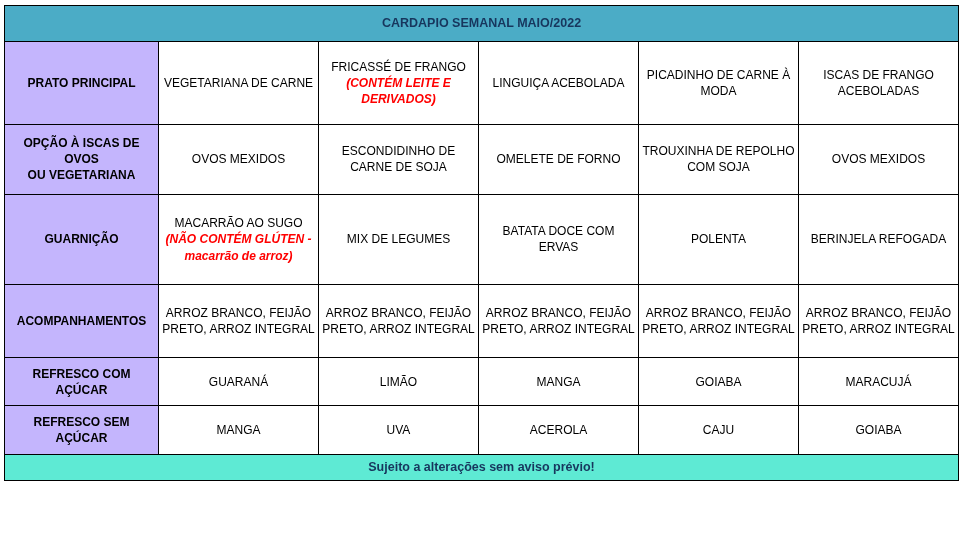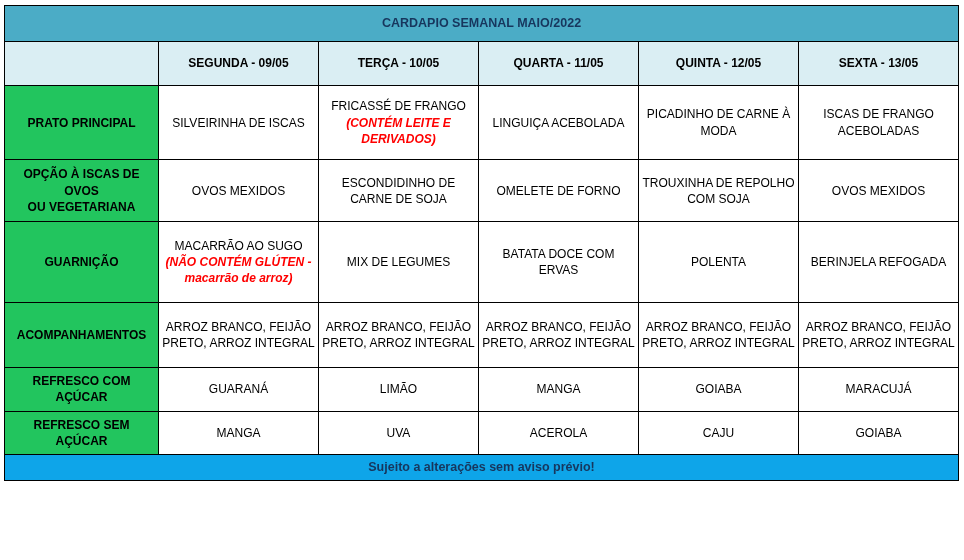--- a/index.html
+++ b/index.html
@@ -29,33 +29,33 @@
     box-sizing: border-box;
     line-height: 1.35;
   }
   .title-cell {
     background: #4BACC6;
     color: #17365D;
     font-weight: bold;
     font-size: 12.5px;
   }
   .footer-cell {
-    background: #0ea5e9;
+    background: #5eead4;
     color: #17365D;
     font-weight: bold;
     font-size: 12.5px;
   }
   .col-head {
     background: #DAEEF3;
     color: #000000;
     font-weight: bold;
     font-size: 12px;
   }
   .row-label {
-    background: #22c55e;
+    background: #c4b5fd;
     color: #000000;
     font-weight: bold;
     font-size: 12px;
     white-space: pre-line;
   }
   td.menu-cell {
     background: #ffffff;
     color: #000000;
     font-size: 12px;
     font-weight: normal;
@@ -89,34 +89,26 @@
       <col style="width:160px">
       <col style="width:160px">
       <col style="width:160px">
       <col style="width:160px">
       <col style="width:160px">
     </colgroup>
     <thead>
       <tr class="r-title">
         <th colspan="6" class="title-cell">CARDAPIO SEMANAL MAIO/2022</th>
       </tr>
-      <tr class="r-head">
-        <th class="col-head"></th>
-        <th class="col-head">SEGUNDA - 09/05</th>
-        <th class="col-head">TERÇA - 10/05</th>
-        <th class="col-head">QUARTA - 11/05</th>
-        <th class="col-head">QUINTA - 12/05</th>
-        <th class="col-head">SEXTA - 13/05</th>
-      </tr>
     </thead>
     <tbody>
       <tr class="r-0">
         <th class="row-label">PRATO PRINCIPAL</th>
         <td class="menu-cell">
-            <div class="cell-main">SILVEIRINHA DE ISCAS</div>
+            <div class="cell-main">VEGETARIANA DE CARNE</div>
           </td>
         <td class="menu-cell">
           <div class="cell-main">FRICASSÉ DE FRANGO</div>
           <div class="cell-note">(CONTÉM LEITE E DERIVADOS)</div>
         </td>
         <td class="menu-cell">
             <div class="cell-main">LINGUIÇA ACEBOLADA</div>
           </td>
         <td class="menu-cell">
             <div class="cell-main">PICADINHO DE CARNE À MODA</div>

